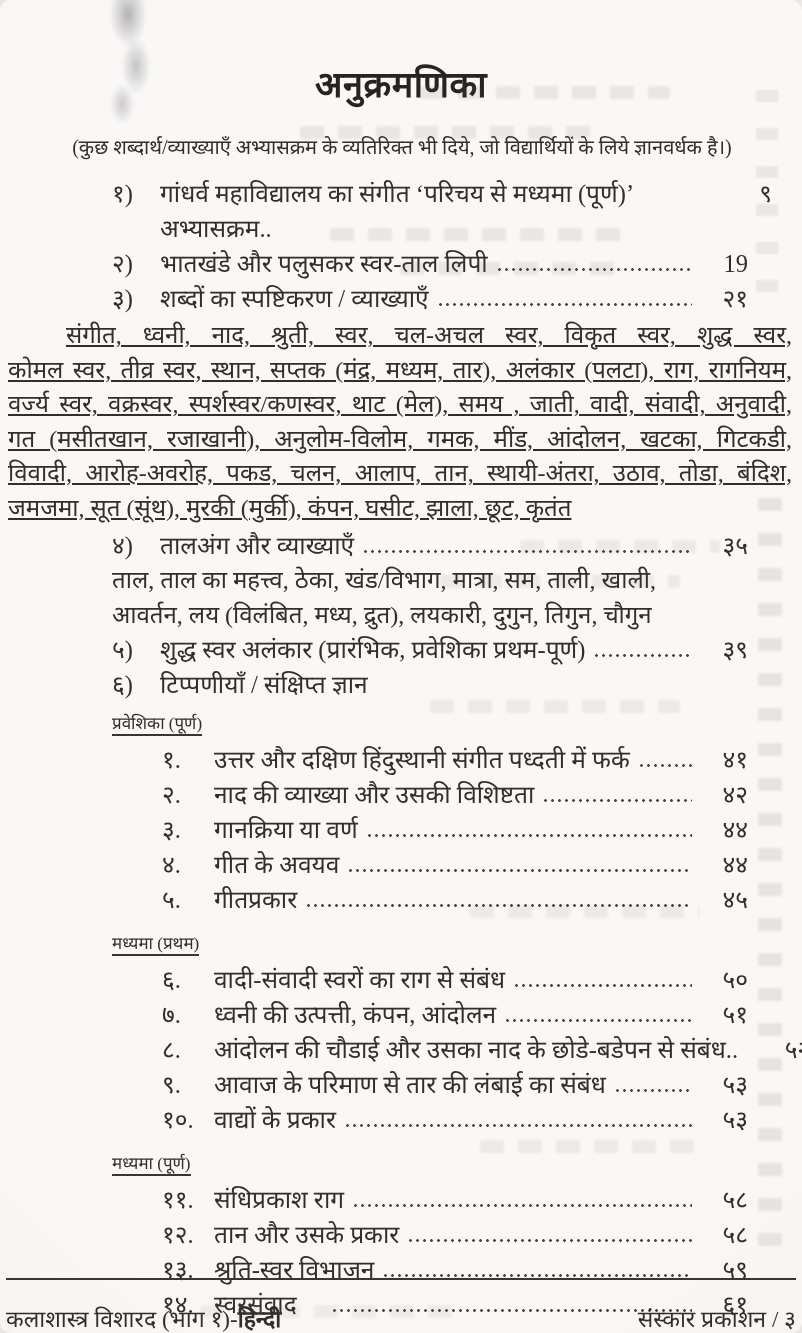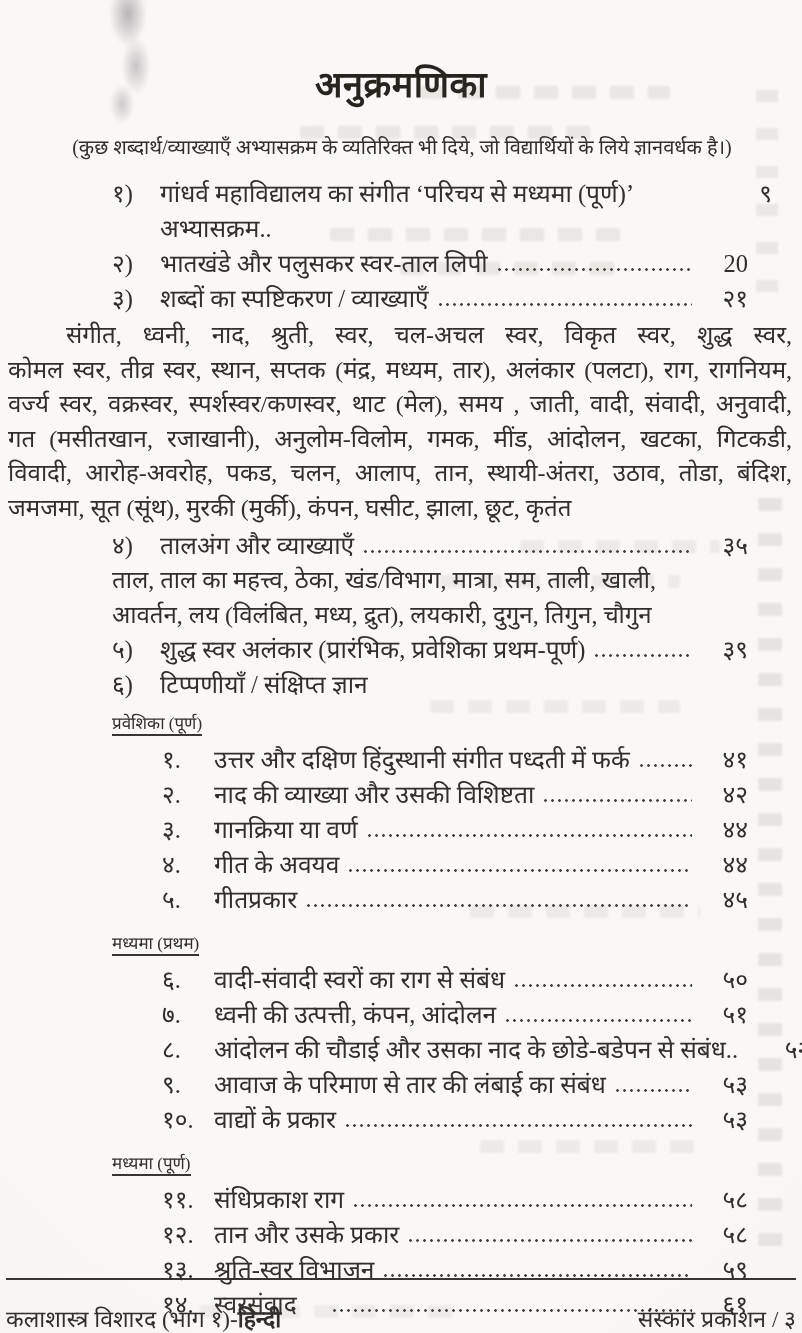--- a/index.html
+++ b/index.html
@@ -5,20 +5,21 @@
   html,body{margin:0;padding:0;background:#e9e7e4;}
   .page{
     position:relative;
     width:802px;height:1333px;
     margin:0 auto;
     background:
       radial-gradient(ellipse 120% 100% at 50% 40%, #f9f8f6 60%, #f1efec 100%);
     color:#322e2b;
     font-family:"Liberation Serif","DejaVu Serif",serif;
     overflow:hidden;
+    border-radius:11px;
   }
   
   .smudge{
     position:absolute;top:-20px;left:82px;width:90px;height:150px;
     background:
       radial-gradient(ellipse 26px 46px at 46px 34px, rgba(125,122,125,.55), rgba(125,122,125,0) 72%),
       radial-gradient(ellipse 20px 40px at 54px 86px, rgba(135,132,135,.45), rgba(135,132,135,0) 72%),
       radial-gradient(ellipse 17px 28px at 40px 124px, rgba(140,137,140,.42), rgba(140,137,140,0) 72%);
     filter:blur(1.2px);
     pointer-events:none;
@@ -58,21 +59,21 @@
   .row .lbl{flex:none;max-width:540px;}
   .row .leader{
     flex:1 1 8px;min-width:8px;height:5px;align-self:flex-end;
     margin:0 6px 9px 8px;
     background-image:radial-gradient(circle,#48433f 1.25px,transparent 1.5px);
     background-size:7px 5px;background-repeat:repeat-x;background-position:0 50%;
   }
   .row.noleader .leader{background-image:none;}
   .row .pg{flex:none;min-width:50px;text-align:right;}
   .terms{margin:2px 10px 0 8px;font-size:24px;line-height:34.5px;}
-  .pline{text-align:justify;text-align-last:justify;}
+  .pline{text-align:justify;text-align-last:justify;text-decoration:underline;}
   .pline.first{padding-left:58px;}
   .pline.last{text-align-last:left;}
   .sub4{margin-left:112px;font-size:24px;line-height:34.5px;}
   .sub-rows{padding:0;}
   .sub-rows .row{padding:0 54px 0 162px;}
   .sec-h{margin:4px 0 0 112px;font-size:17px;line-height:35px;}
   .sec-h + .sub-rows{margin-top:1px;}
   .sec-h .txt{border-bottom:2px solid #3a3531;padding-bottom:1px;}
   .sec-h.gap{margin-top:9px;}
   .footer{
@@ -110,21 +111,21 @@
     <div class="row main noleader">
       <span class="num">१)</span>
       <span class="lbl">गांधर्व महाविद्यालय का संगीत ‘परिचय से मध्यमा (पूर्ण)’ अभ्यासक्रम..</span>
       <span class="leader"></span>
       <span class="pg">९</span>
     </div>
     <div class="row main">
       <span class="num">२)</span>
       <span class="lbl">भातखंडे और पलुसकर स्वर-ताल लिपी</span>
       <span class="leader"></span>
-      <span class="pg">20</span>
+      <span class="pg">19</span>
     </div>
     <div class="row main">
       <span class="num">३)</span>
       <span class="lbl">शब्दों का स्पष्टिकरण / व्याख्याएँ</span>
       <span class="leader"></span>
       <span class="pg">२१</span>
     </div>
   </div>
 
   <div class="terms">

